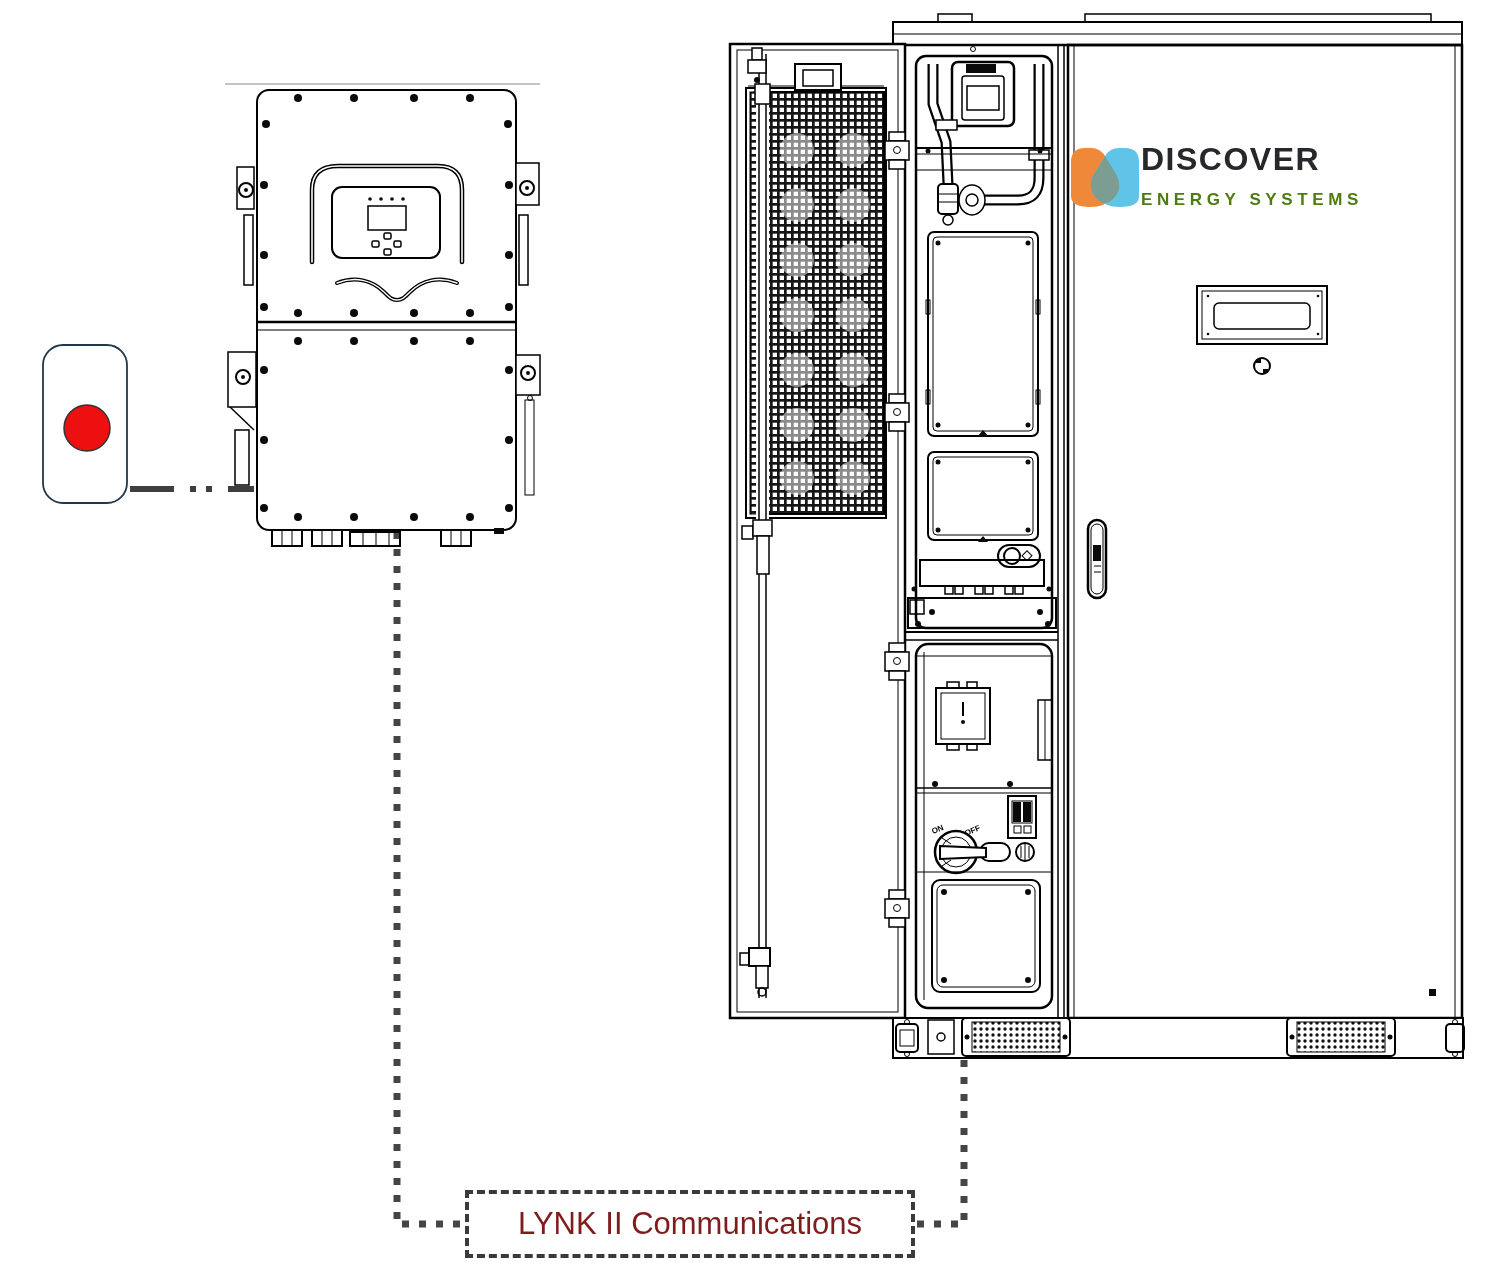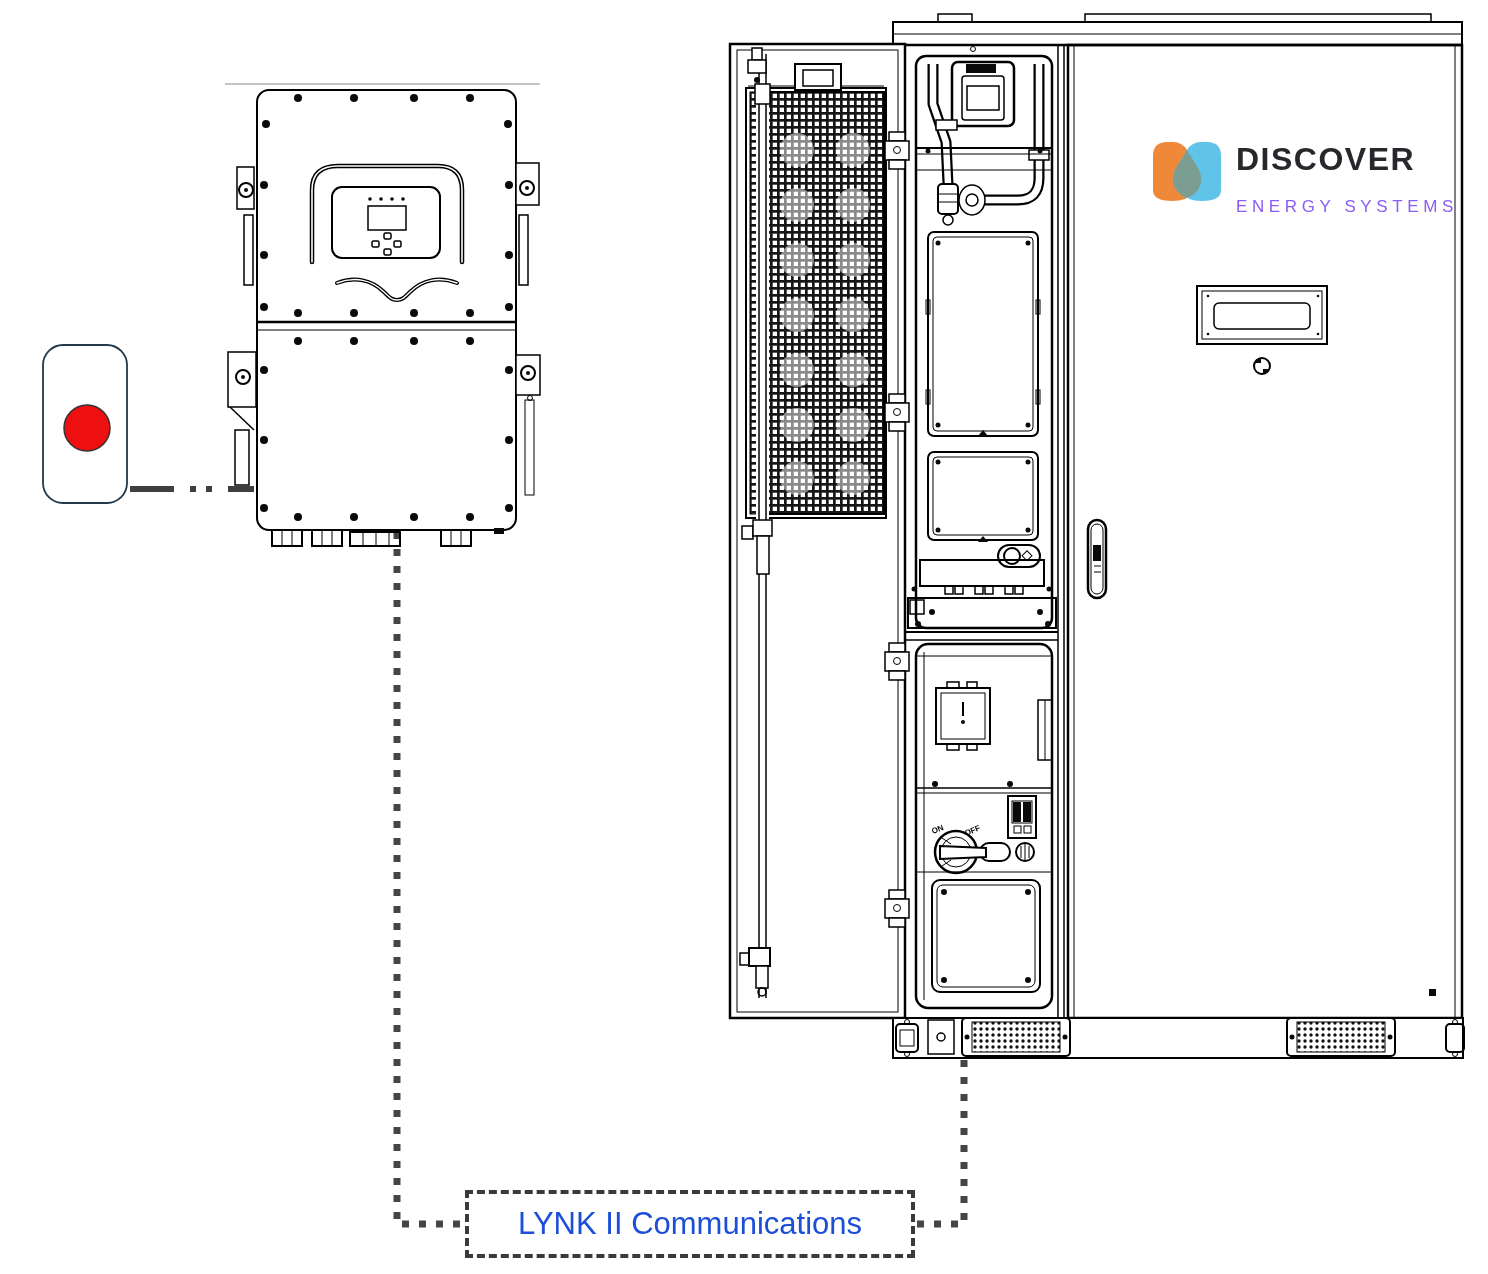--- a/index.html
+++ b/index.html
@@ -10,25 +10,25 @@
   .ln1  {fill:none;stroke:#000;stroke-width:1;}
   .ln15 {fill:none;stroke:#000;stroke-width:1.5;}
   .ln25 {fill:none;stroke:#000;stroke-width:2.5;}
   .wht  {fill:#fff;stroke:#000;stroke-width:2;}
   .wht15{fill:#fff;stroke:#000;stroke-width:1.5;}
   .blk  {fill:#0a0a0a;stroke:none;}
   .lbl{position:absolute;text-align:center;color:#0c0c0c;font-size:30px;line-height:42px;}
   .lbl span{display:block;}
   .lynk-box{position:absolute;left:465px;top:1190px;width:450px;height:68px;background:#fff;
             border:4px dashed #3a3a3a;display:flex;align-items:center;justify-content:center;
-            font-size:31px;color:#1d4ed8;box-sizing:border-box;}
-  .logo{position:absolute;left:1151px;top:140px;display:flex;align-items:flex-start;gap:13px;}
+            font-size:31px;color:#7f1d1d;box-sizing:border-box;}
+  .logo{position:absolute;left:1069px;top:140px;display:flex;align-items:flex-end;}
   .logo-text{display:flex;flex-direction:column;padding-top:2px;}
   .logo-title{font-size:32px;font-weight:700;letter-spacing:1.5px;color:#26282c;line-height:34px;}
-  .logo-sub{font-size:17px;font-weight:400;letter-spacing:4.6px;color:#8b5cf6;margin-top:21px;}
+  .logo-sub{font-size:17px;font-weight:700;letter-spacing:4.6px;color:#4d7c0f;margin-top:14px;}
   .svgtxt{font-family:"Liberation Sans",sans-serif;font-size:8px;font-weight:700;fill:#000;stroke:none;}
 </style>
 </head>
 <body>
 
 <div class="canvas">
 
 <svg class="art" width="1488" height="1274" viewBox="0 0 1488 1274">
   <defs>
     <pattern id="mesh" width="7" height="7" patternUnits="userSpaceOnUse">

